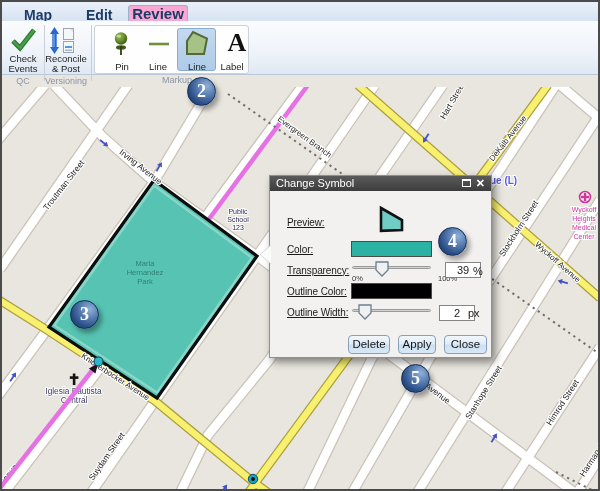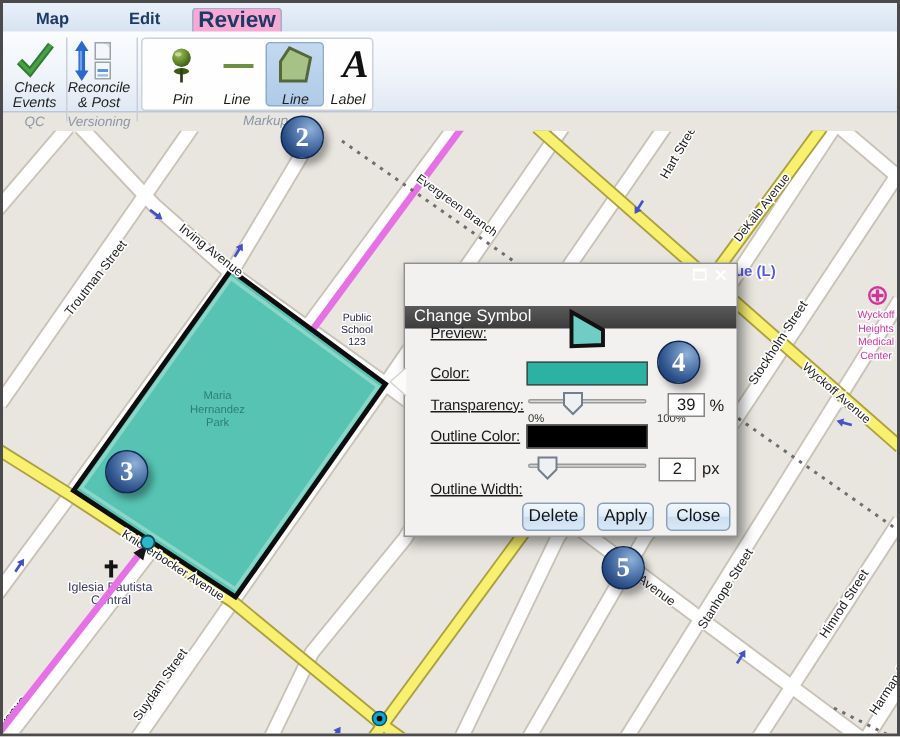--- a/index.html
+++ b/index.html
@@ -1,40 +1,40 @@
 <!DOCTYPE html>
 <html><head>
 <meta charset="utf-8">
 <style>
   html,body{margin:0;padding:0;}
   body{font-family:"Liberation Sans",sans-serif;}
   #win{position:relative;width:600px;height:491px;background:#e9e6df;border:2px solid #4b4b4b;box-sizing:border-box;overflow:hidden;}
   #tabbar{position:absolute;left:0;top:0;width:596px;height:19px;background:linear-gradient(#e9f0f9,#d7e3f2);}
-  .tab{position:absolute;top:4.5px;font-size:11px;font-weight:bold;color:#1c3a66;}
+  .tab{position:absolute;top:4.5px;font-size:14px;font-weight:bold;color:#1c3a66;}
   #tab-review{position:absolute;left:126px;top:3px;width:58px;height:16px;background:#f9a8d4;border:1px solid #9db1c8;border-bottom:none;border-radius:3px 3px 0 0;text-align:center;font-size:15px;color:#1c3a66;line-height:15px;font-weight:bold;}
-  #ribbon{position:absolute;left:0;top:19px;width:596px;height:54px;background:linear-gradient(#fbfcfe 0%,#eef3f9 60%,#dfe8f3 100%);border-bottom:1px solid #b9c7d9;box-sizing:border-box;font-style:italic;}
+  #ribbon{position:absolute;left:0;top:19px;width:596px;height:54px;background:linear-gradient(#fbfcfe 0%,#eef3f9 60%,#dfe8f3 100%);border-bottom:1px solid #b9c7d9;box-sizing:border-box;}
   .rsep{position:absolute;top:4px;height:56px;width:1px;background:#c9cfd8;}
   .rlabel{position:absolute;font-size:9px;color:#8b96a6;text-align:center;}
   .btxt{position:absolute;font-size:9.5px;color:#1e1e1e;text-align:center;line-height:10px;}
   #markupbox{position:absolute;left:92px;top:4px;width:153px;height:47px;background:#fefefe;border:1px solid #ccd2d9;border-radius:3px;}
   #areabtn{position:absolute;left:82px;top:2px;width:39px;height:43px;background:linear-gradient(#c3d9ef,#afcbe8);border:1px solid #8aabd0;border-radius:3px;box-sizing:border-box;}
   .micon{position:absolute;top:4px;}
   .mtxt{position:absolute;top:35px;font-size:9.5px;color:#1e1e1e;text-align:center;width:40px;}
   .badge{position:absolute;width:29px;height:29px;border-radius:50%;
      background:radial-gradient(circle at 70% 30%, #8fb0d8 0%, #5379ad 38%, #2a4d85 68%, #173463 100%);
      border:1.5px solid #122a50;box-sizing:border-box;
      box-shadow:3px 4px 5px rgba(0,0,0,0.35);
      color:#fff;font-family:"Liberation Serif",serif;font-weight:bold;font-size:18px;
      text-align:center;line-height:26px;z-index:30;}
   
   #dlg{position:absolute;left:267px;top:173px;width:223px;height:183px;background:#f2f1ef;border:1px solid #8f8f8f;box-sizing:border-box;box-shadow:3px 4px 8px rgba(0,0,0,0.45);z-index:20;font-size:11px;color:#1a1a1a;}
-  #dlgtitle{position:absolute;left:0;top:0;width:100%;height:15px;background:linear-gradient(#5a5a5a,#3c3c3c);color:#fff;font-size:11px;line-height:15px;padding-left:6px;box-sizing:border-box;margin-top:28px;}
+  #dlgtitle{position:absolute;left:0;top:0;width:100%;height:15px;background:linear-gradient(#5a5a5a,#3c3c3c);color:#fff;font-size:11px;line-height:15px;padding-left:6px;box-sizing:border-box;}
   #dlg .row-label{position:absolute;left:17px;font-size:10px;color:#1a1a1a;letter-spacing:-0.1px;text-decoration:underline;}
   .swatch{position:absolute;left:81px;width:81px;height:16px;border:1px solid #4a4a4a;box-sizing:border-box;}
-  .inputbox{position:absolute;width:25px;height:16px;background:#fff;border:1px solid #858585;box-sizing:border-box;font-size:11px;text-align:center;line-height:14px;}
+  .inputbox{position:absolute;width:36px;height:16px;background:#fff;border:1px solid #858585;box-sizing:border-box;font-size:11px;text-align:center;line-height:14px;}
   .unit{position:absolute;font-size:11px;color:#1a1a1a;}
   .track{position:absolute;left:82px;width:79px;height:3px;background:linear-gradient(#bdbdbd,#e8e8e8);border:1px solid #9a9a9a;border-radius:2px;box-sizing:border-box;}
   .dbtn{position:absolute;top:159px;height:19px;background:linear-gradient(#f2f7fc 0%,#dfecf8 48%,#cbdff2 52%,#d9e8f6 100%);border:1px solid #87a1bd;border-radius:4px;box-sizing:border-box;font-size:11.5px;color:#141414;text-align:center;line-height:17px;}
   .thumb{position:absolute;z-index:2;}
 </style>
 </head>
 <body>
 <div id="win">
 
   <div id="tabbar">
@@ -270,21 +270,21 @@
       <path d="M1,1 L13,1 L13,9 L7,15 L1,9 Z" fill="#eef0f2" stroke="#6f7f8f" stroke-width="1.3"></path>
     </svg>
     <div style="position:absolute;left:82px;top:98px;font-size:7.5px;color:#333;">0%</div>
     <div style="position:absolute;left:144px;top:98px;font-size:7.5px;color:#333;margin-left:24px;">100%</div>
     <div class="inputbox" style="left:175px;top:86px;">39</div>
     <div class="unit" style="left:203px;top:88.5px;">%</div>
 
     <div class="row-label" style="top:110px;">Outline Color:</div>
     <div class="swatch" style="top:106.5px;background:#000;"></div>
 
-    <div class="row-label" style="top:145px;">Outline Width:</div>
+    <div class="row-label" style="top:131px;">Outline Width:</div>
     <div class="track" style="top:132.5px;"></div>
     <svg class="thumb" style="left:88px;top:127.5px;" width="14" height="16" viewBox="0 0 14 16">
       <path d="M1,1 L13,1 L13,9 L7,15 L1,9 Z" fill="#eef0f2" stroke="#6f7f8f" stroke-width="1.3"></path>
     </svg>
     <div class="inputbox" style="left:169px;top:128.5px;">2</div>
     <div class="unit" style="left:198px;top:131px;">px</div>
 
     <div class="dbtn" style="left:78px;width:42px;">Delete</div>
     <div class="dbtn" style="left:128px;width:38px;">Apply</div>
     <div class="dbtn" style="left:174px;width:43px;">Close</div>

